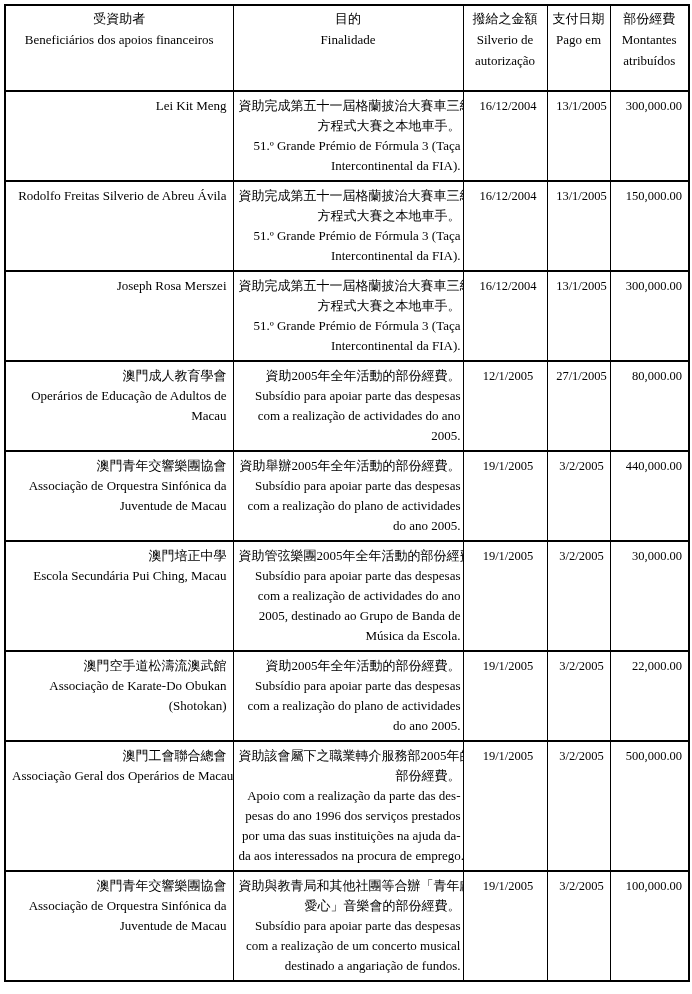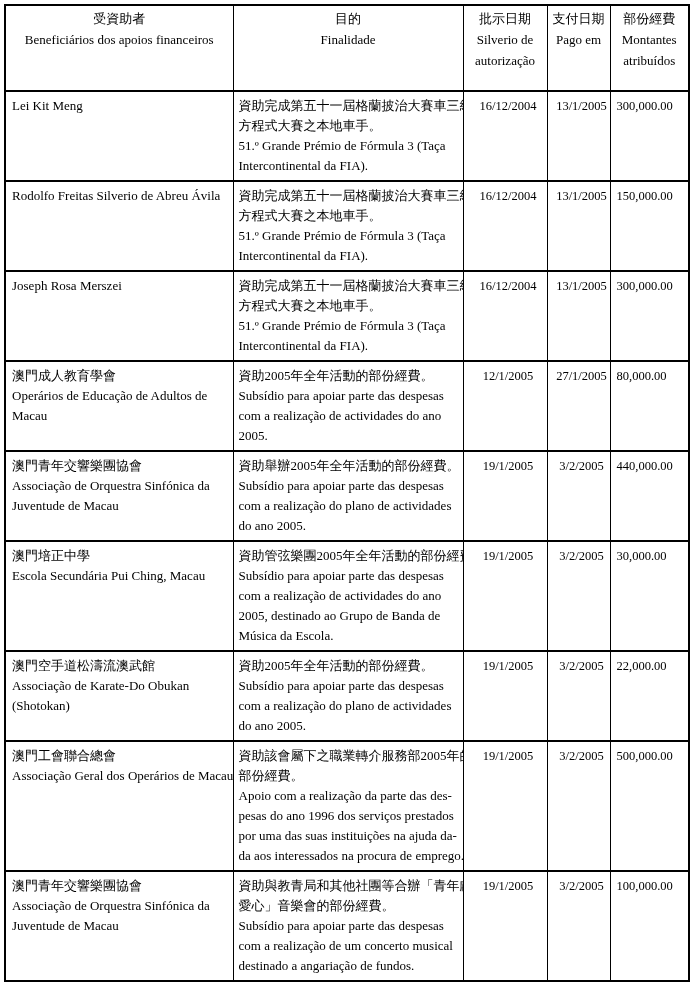--- a/index.html
+++ b/index.html
@@ -53,31 +53,31 @@
     text-align: center;
     vertical-align: middle;
     line-height: 21px;
     padding: 2px 2px;
   }
   td {
     line-height: 20px;
     padding: 4px 6px 4px 6px;
   }
   td.cell-beneficiary, td.cell-purpose {
-    text-align: left;
+    text-align: right;
   }
   td.cell-purpose { padding-left: 5px; padding-right: 2px; }
   td.cell-date {
     text-align: center;
     padding-left: 8px;
     padding-right: 2px;
     font-size: 12.5px;
   }
   td.cell-amount {
-    text-align: left;
+    text-align: right;
     padding-right: 6px;
     font-size: 12.5px;
   }
   .line {
     white-space: nowrap;
   }
 </style>
 </head>
 <body>
 
@@ -94,21 +94,21 @@
       <tr>
         <th class="head-cell">
           <div class="line">受資助者</div>
           <div class="line">Beneficiários dos apoios financeiros</div>
         </th>
         <th class="head-cell">
           <div class="line">目的</div>
           <div class="line">Finalidade</div>
         </th>
         <th class="head-cell">
-          <div class="line">批示日期</div>
+          <div class="line">撥給之金額</div>
           <div class="line">Silverio de</div>
           <div class="line">autorização</div>
         </th>
         <th class="head-cell">
           <div class="line">支付日期</div>
           <div class="line">Pago em</div>
         </th>
         <th class="head-cell">
           <div class="line">部份經費</div>
           <div class="line">Montantes</div>

